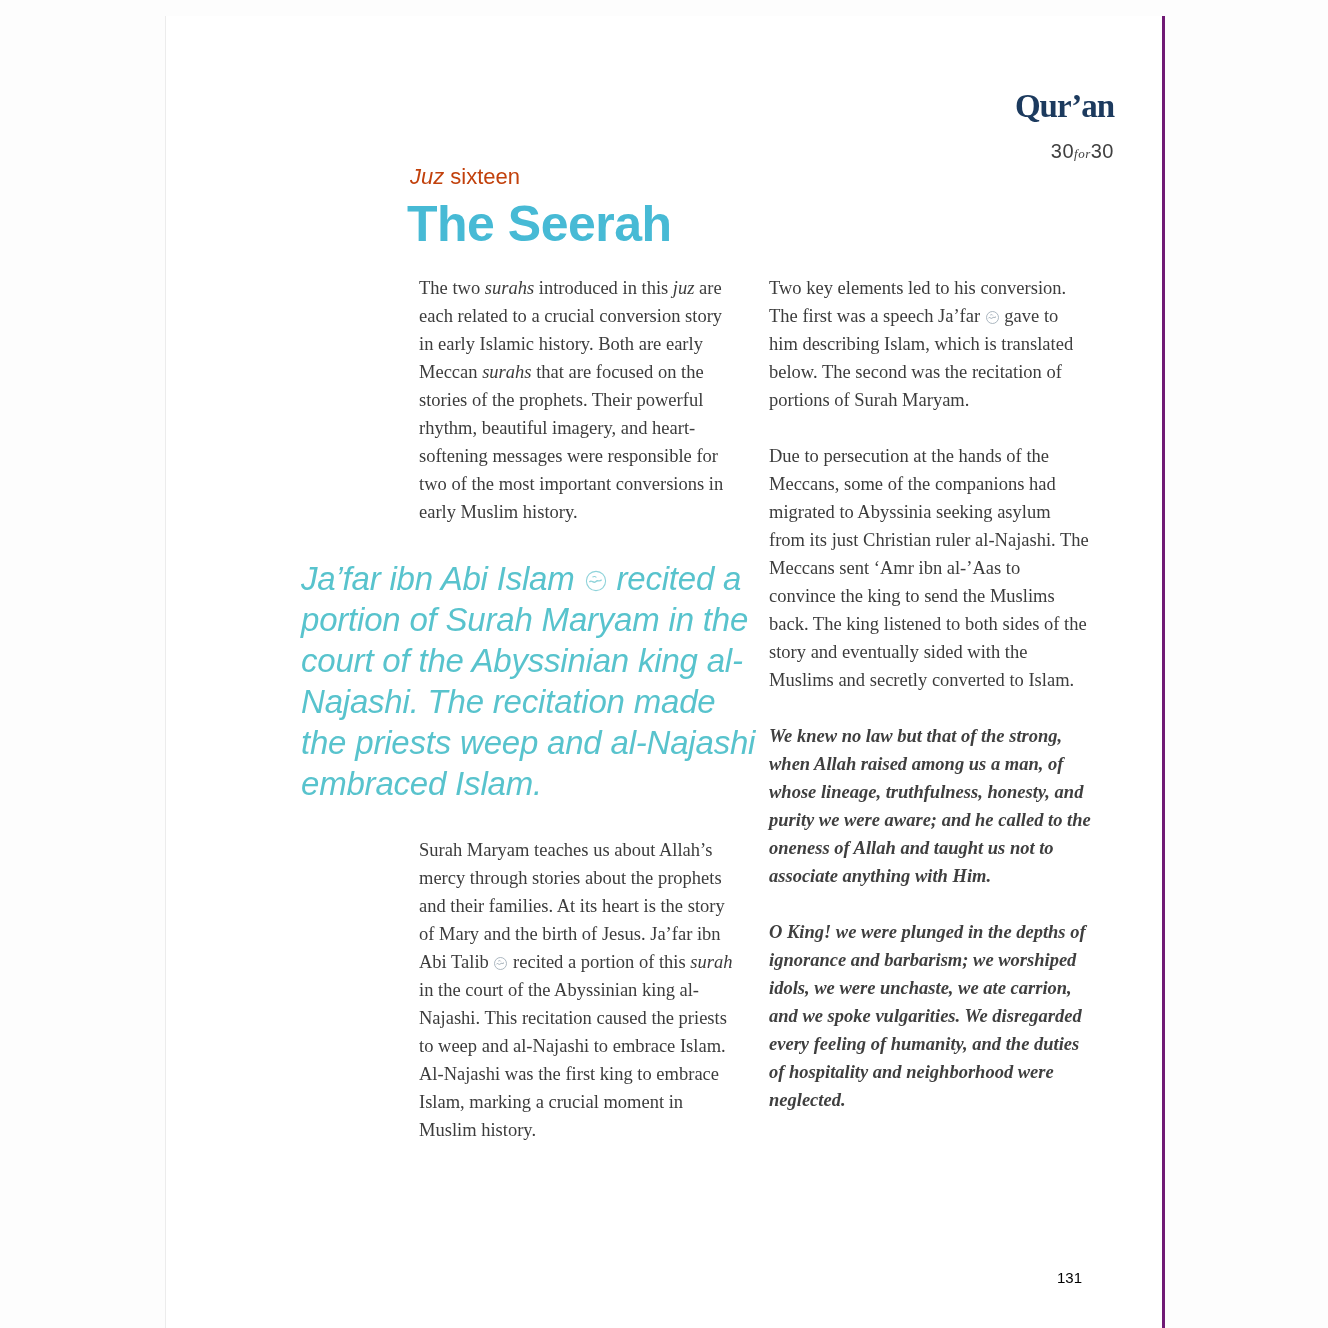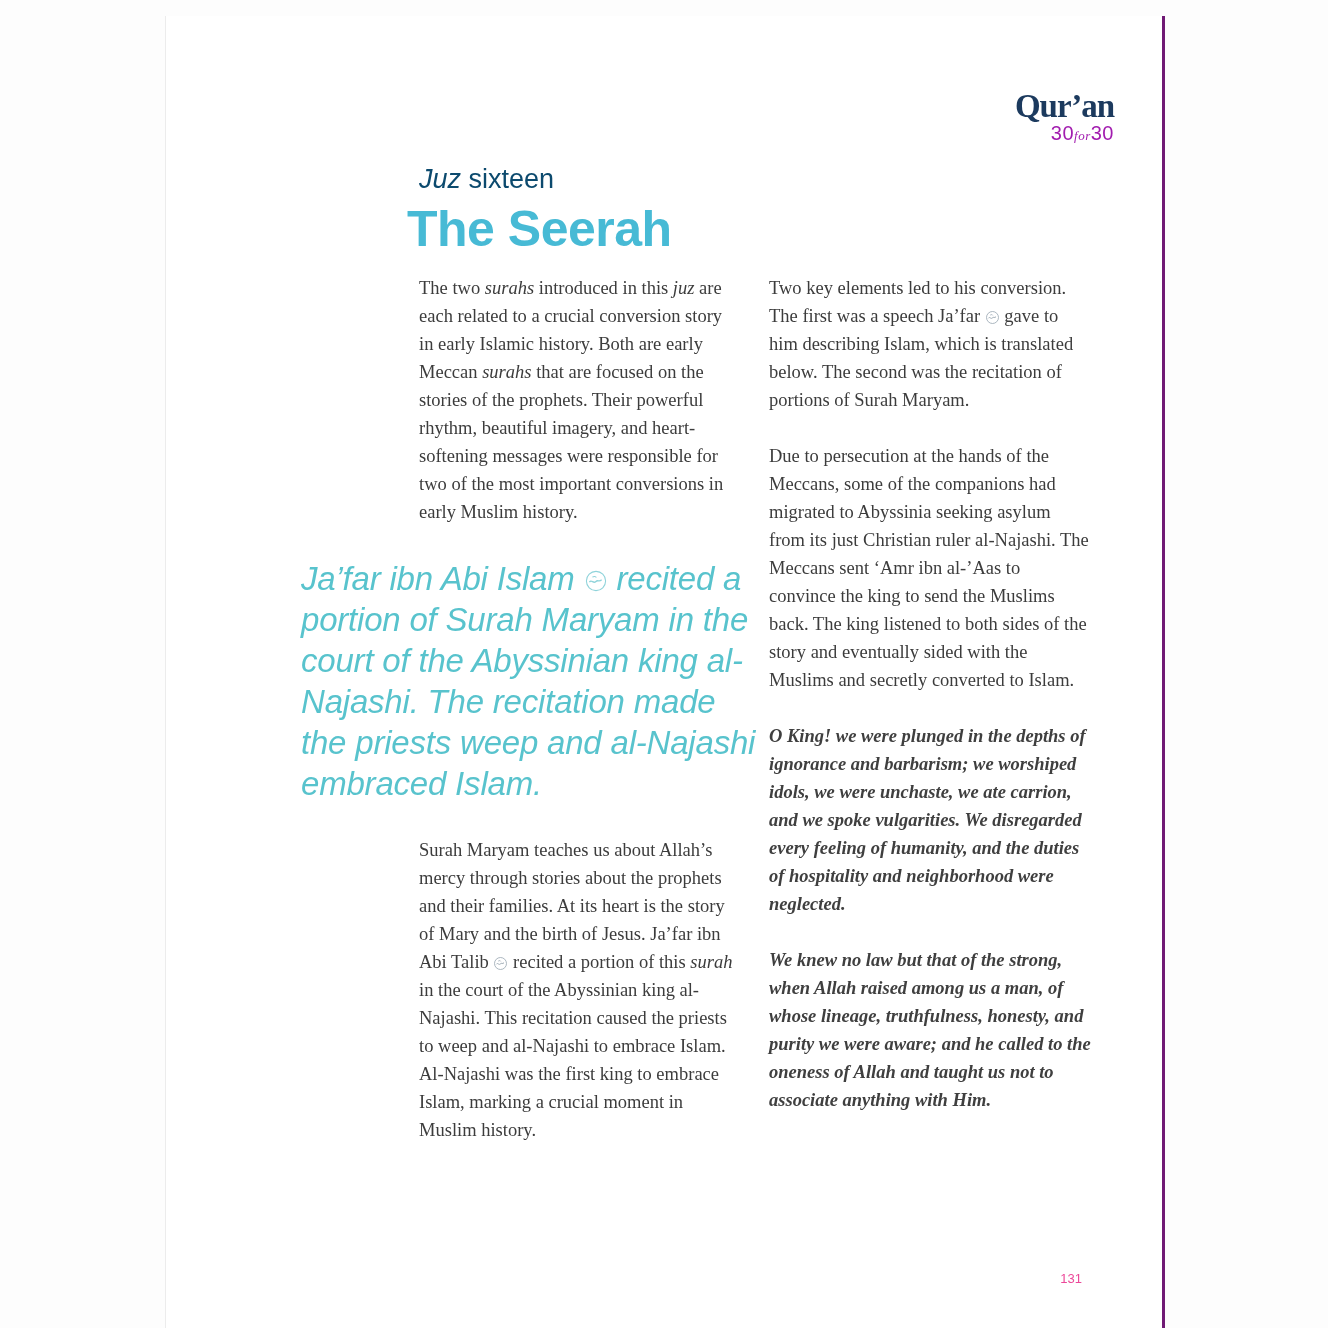--- a/index.html
+++ b/index.html
@@ -27,38 +27,38 @@
   .logo-title {
     font-family: "Liberation Serif", serif;
     font-weight: bold;
     font-size: 33px;
     letter-spacing: -1px;
     color: #1c3a5e;
   }
   .logo-sub {
     font-family: "Liberation Sans", sans-serif;
     font-size: 20px;
-    color: #a21caf;
-    margin-top: 0;
+    color: #404040;
+    margin-top: 18px;
     letter-spacing: 0.5px;
   }
   .logo-sub .for {
     font-family: "Liberation Serif", serif;
     font-style: italic;
     font-size: 13px;
   }
   
   .headline {
     position: absolute; left: 241px; top: 148px;
     font-family: "Liberation Sans", sans-serif;
   }
   .kicker {
-    font-size: 27px;
-    color: #0c4a6e;
-    margin-left: 12px;
+    font-size: 22px;
+    color: #c2410c;
+    margin-left: 3px;
   }
   .kicker .it { font-style: italic; }
   .page-title {
     font-size: 50px;
     font-weight: bold;
     letter-spacing: -0.5px;
     color: #47bad5;
     margin-top: 5px;
   }
   
@@ -97,22 +97,22 @@
     vertical-align: -3px;
     color: #9aa7b2;
     line-height: 0;
   }
   .pullquote .honorific { color: #8fd3da; }
   
   .page-number {
     position: absolute;
     right: 80px; bottom: 48px;
     font-family: "Liberation Sans", sans-serif;
-    font-size: 13px;
-    color: #ec4899;
+    font-size: 15px;
+    color: #000000;
   }
 </style>
 </head>
 <body>
 
 <div class="sheet">
 
   <div class="logo">
     <div class="logo-title">Qur’an</div>
     <div class="logo-sub"><span>30</span><span class="for">for</span><span>30</span></div>
@@ -144,20 +144,20 @@
     <div class="col">
       <p class="para"><span>Two key elements led to his conversion. The first was a speech Ja’far </span><span class="honorific"><svg width="15" height="15" viewBox="0 0 20 20" fill="none" stroke="currentColor">
               <circle cx="10" cy="10" r="8" stroke-width="1.1"></circle>
               <path d="M4.5 11c1.8-2.8 3.2 1.6 5.2-.4s2.6.6 5-1.6" stroke-width="1.3"></path>
               <path d="M7 6.8c1.2-.9 2.8-.8 3.3.3" stroke-width="1.1"></path>
             </svg></span><span> gave to him describing Islam, which is translated below. The second was the recitation of portions of Surah Maryam.</span></p>
 
       <p class="para">Due to persecution at the hands of the Meccans, some of the companions had migrated to Abyssinia seeking asylum from its just Christian ruler al-Najashi. The Meccans sent ‘Amr ibn al-’Aas to convince the king to send the Muslims back. The king listened to both sides of the story and eventually sided with the Muslims and secretly converted to Islam.</p>
 
 
+      <p class="para quote-para">We knew no law but that of the strong, when Allah raised among us a man, of whose lineage, truthfulness, honesty, and purity we were aware; and he called to the oneness of Allah and taught us not to associate anything with Him.</p>
+
       <p class="para quote-para">O King! we were plunged in the depths of ignorance and barbarism; we worshiped idols, we were unchaste, we ate carrion, and we spoke vulgarities. We disregarded every feeling of humanity, and the duties of hospitality and neighborhood were neglected.</p>
-
-      <p class="para quote-para">We knew no law but that of the strong, when Allah raised among us a man, of whose lineage, truthfulness, honesty, and purity we were aware; and he called to the oneness of Allah and taught us not to associate anything with Him.</p>
     </div>
   </div>
 
   <div class="page-number">131</div>
 </div>
 
 </body></html>

